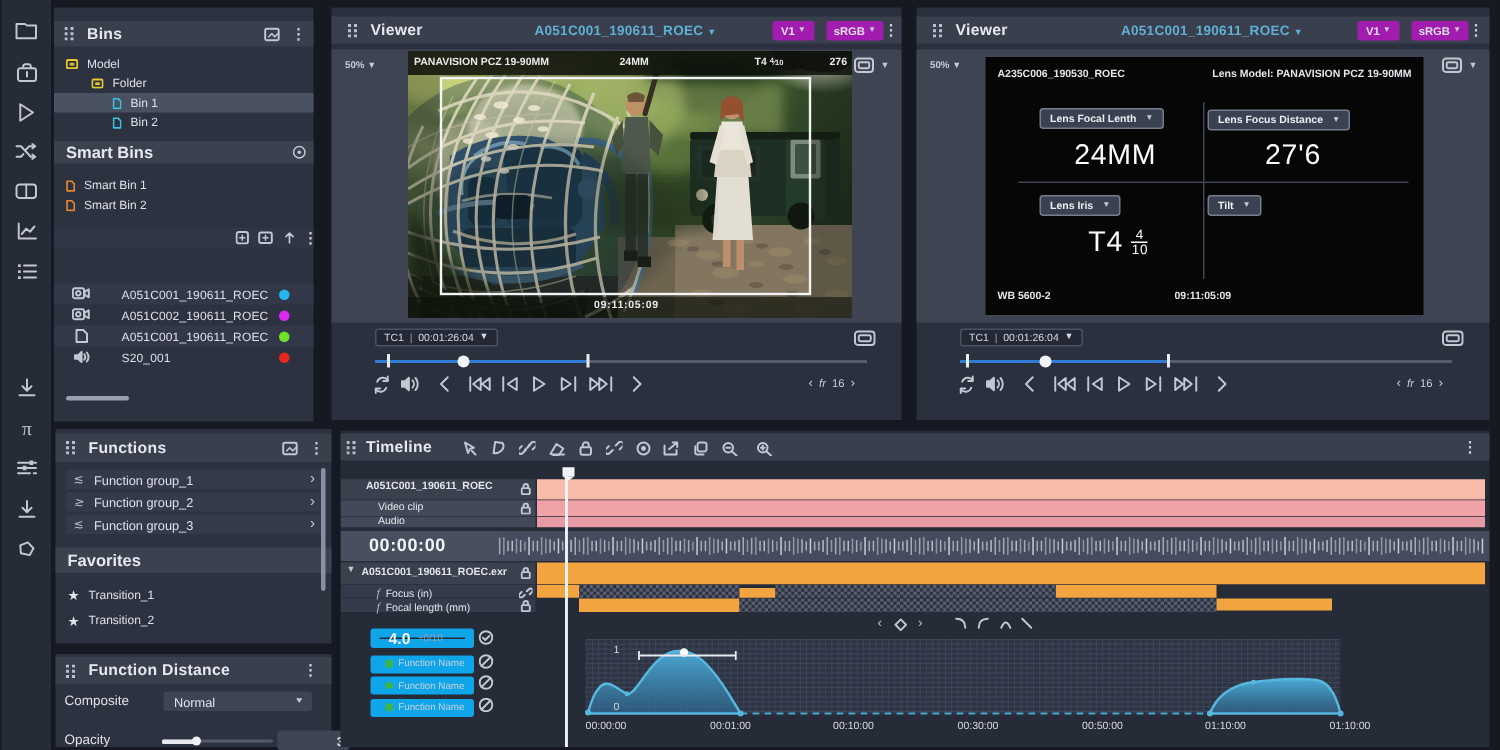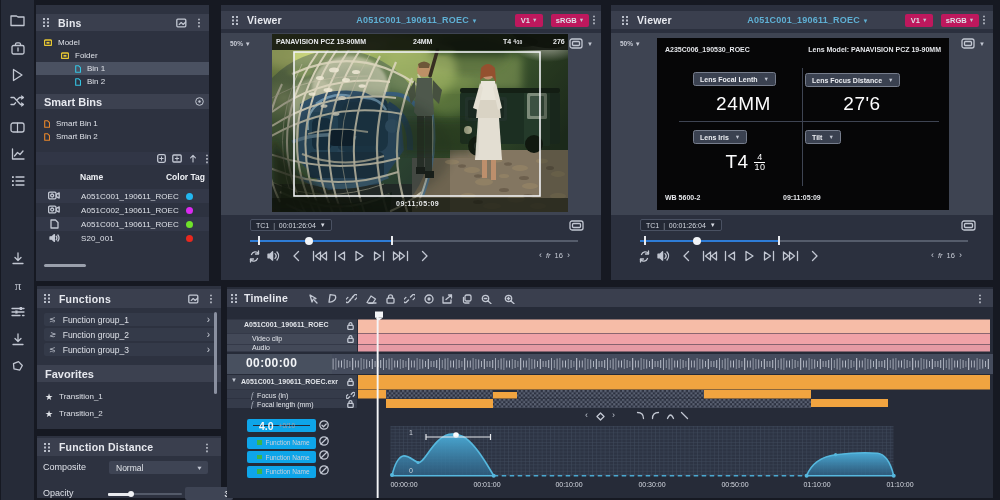--- a/index.html
+++ b/index.html
@@ -22,21 +22,21 @@
 .dot{margin-left:auto;margin-right:16px;width:7px;height:7px;border-radius:50%;}
 .rico{position:absolute;left:0;width:33px;display:flex;justify-content:center;}
 .fgrow{position:absolute;left:7px;right:5px;height:13px;background:#343a49;border-radius:2px;display:flex;align-items:center;}
 .fgic{margin-left:5px;font-size:8px;color:#b9bec9;}
 .fglab{margin-left:7px;font-size:8.5px;color:#dde0e7;}
 .fgchev{margin-left:auto;margin-right:6px;font-size:10px;color:#c8ccd6;line-height:9px;}
 .vclip{position:absolute;left:12px;right:0;text-align:center;font-size:9px;font-weight:bold;color:#5fb0d4;letter-spacing:.2px;}
 .vcar{font-size:6px;color:#5fb0d4;}
 .vcar2{font-size:5.5px;color:#c2c7d2;}
 .vbtns{position:absolute;left:294px;top:0;height:18px;width:90px;}
-.vbtn{position:absolute;top:2.5px;height:13px;background:#be185d;border-radius:2px;font-size:7.5px;font-weight:bold;color:#dde0e7;display:flex;align-items:center;justify-content:center;}
+.vbtn{position:absolute;top:2.5px;height:13px;background:#a21caf;border-radius:2px;font-size:7.5px;font-weight:bold;color:#dde0e7;display:flex;align-items:center;justify-content:center;}
 .vzoom{font-size:6.5px;color:#c8ccd6;font-weight:bold;z-index:5;}
 .ovtext{font-size:7px;font-weight:bold;color:#e8eaec;white-space:nowrap;}
 .vmon{display:flex;align-items:center;}
 .tcbox{height:12px;background:#232834;border:1px solid #4a5162;border-radius:2px;display:flex;align-items:center;padding:0 5px;font-size:7px;color:#d6dae2;}
 .trans > span{position:absolute;top:0;}
 .mtext{font-size:7px;font-weight:bold;color:#e4e6ea;white-space:nowrap;}
 .mbtn{height:14px;background:#3a4150;border:1px solid #767d8c;border-radius:2.5px;display:flex;align-items:center;padding:0 6px;font-size:7px;font-weight:bold;color:#eceef2;}
 .mcar{font-size:5.5px;margin-left:6px;color:#c2c7d2;}
 .mval{text-align:center;font-size:19px;color:#fdfdfe;letter-spacing:.5px;}
 .tbi{position:absolute;}
@@ -215,24 +215,20 @@
           <path d="M4.5 2.8v3.4M2.8 4.5h3.4" stroke-width="1"></path>
         </svg>
     <svg width="10" height="9" class="ic" style="position:absolute;left:136px;top:2px;">
           <rect x="0.8" y="1" width="8.4" height="7" rx="1"></rect>
           <path d="M5 2.8v3.4M3.3 4.5h3.4" stroke-width="1"></path>
         </svg>
     <svg width="8" height="9" class="ic" style="position:absolute;left:153px;top:2px;">
           <path d="M4 8V1.5M1.6 3.8L4 1.4l2.4 2.4" stroke-width="1.1"></path>
         </svg>
     <span class="kebab" style="position:absolute;left:166px;top:1px;">⋮</span>
-  </div>
-  <div class="abs" style="top:165px;left:0;right:0;height:13px;display:flex;align-items:center;font-size:8.5px;font-weight:bold;color:#f0f2f6;">
-    <span style="margin-left:44px;">Name</span>
-        <span style="margin-left:auto;margin-right:4px;">Color Tag</span>
   </div>
 
   <div class="abs crow" style="top:184px;background:#333848;">
     <span class="cic">
           <svg width="12" height="9" class="ic" stroke-width="1">
             <rect x="0.6" y="1.2" width="7.4" height="6.6" rx="1.2"></rect>
             <circle cx="4.2" cy="4.5" r="1.5"></circle>
             <path d="M8.4 3.4l2.8-1.5v5.2l-2.8-1.5z"></path>
           </svg>
         </span>

